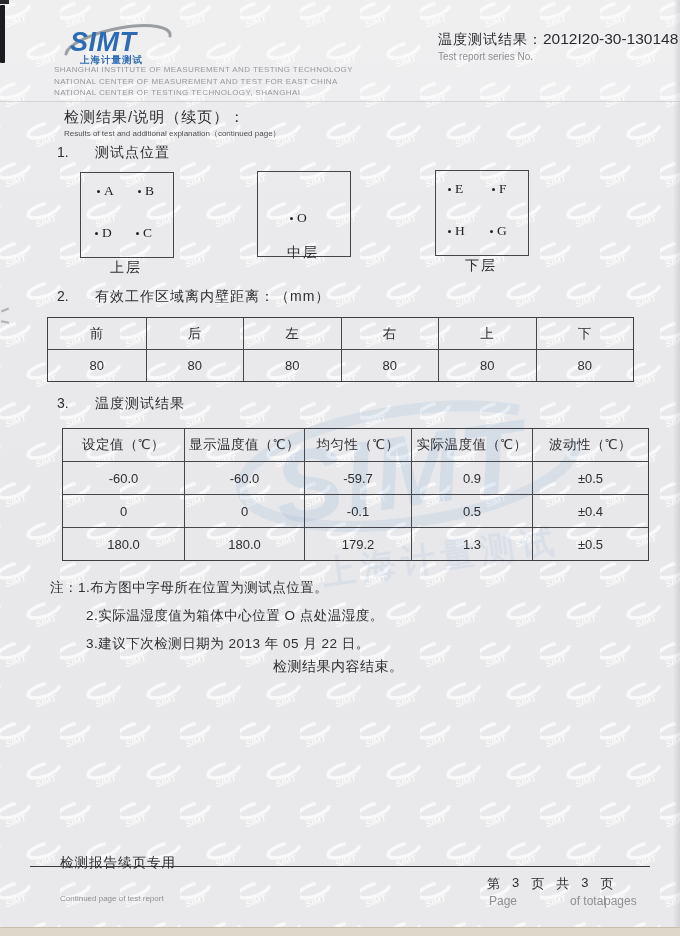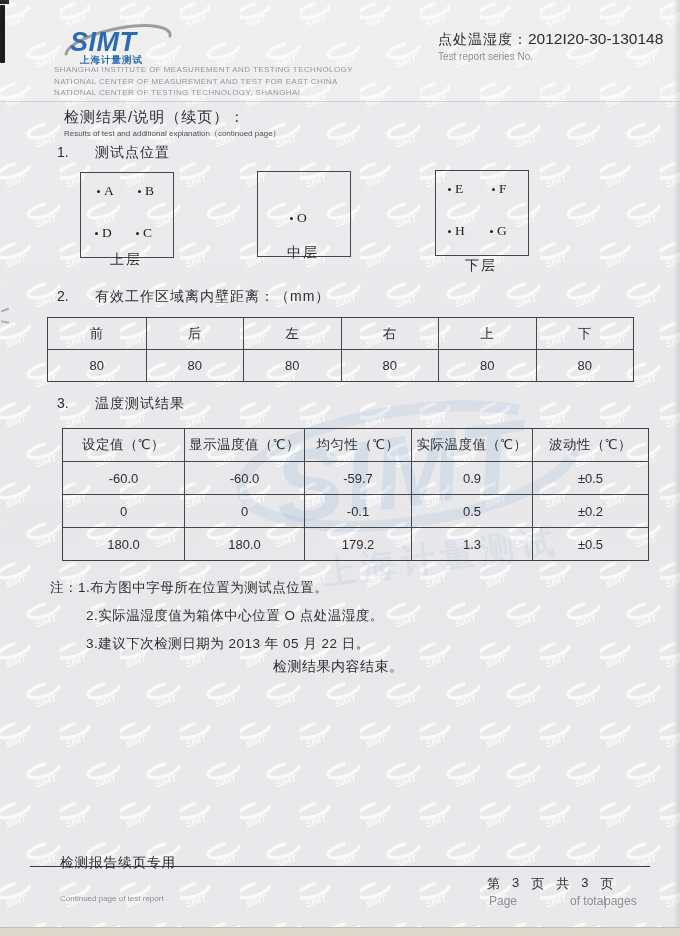--- a/index.html
+++ b/index.html
@@ -52,21 +52,21 @@
   .sec1{left:57px;top:144px;}
   .sec2{left:57px;top:288px;}
   .sec3{left:57px;top:395px;}
 
   
   .layer-box{width:92px;height:84px;border:1.3px solid #45454a;z-index:2;}
   .b1{left:80px;top:172px;}
   .b2{left:257px;top:171px;}
   .b3{left:435px;top:170px;}
   .layer-label{font-size:14px;letter-spacing:2px;z-index:2;}
-  .l1{left:110px;top:251px;text-align:right;}
+  .l1{left:110px;top:259px;text-align:right;}
   .l2{left:287px;top:244px;}
   .l3{left:465px;top:257px;}
   .pt{position:absolute;font-family:"Liberation Serif",serif;font-size:13.5px;color:#222;white-space:nowrap;}
   .pt .dot{display:inline-block;width:3px;height:3px;background:#222;border-radius:50%;margin-right:4px;vertical-align:2px;}
 
   
   .grid-table{z-index:2;border:1.4px solid #3f3f44;display:grid;background:transparent;}
   .t1{left:47px;top:317px;width:585px;grid-template-columns:repeat(6,1fr);grid-template-rows:31px 32px;}
   .t2{left:62px;top:428px;width:585px;grid-template-columns:121px 120px 107px 121px 116px;grid-template-rows:32px 33px 33px 33px;}
   .grid-cell{display:flex;align-items:center;justify-content:center;border-left:1px solid #46464b;border-top:1px solid #46464b;font-size:13px;}
@@ -140,21 +140,21 @@
   </div>
 
   <div class="abs org">
     <div>SHANGHAI INSTITUTE OF MEASUREMENT AND  TESTING TECHNOLOGY</div>
     <div>NATIONAL CENTER OF MEASUREMENT AND TEST FOR EAST CHINA</div>
     <div>NATIONAL CENTER OF TESTING TECHNOLOGY, SHANGHAI</div>
   </div>
 
   <div class="abs report">
     <div class="report-line">
-      <span class="report-label">点处温湿度：</span><span class="report-value">2012I20-30-130148</span>
+      <span class="report-label">温度测试结果：</span><span class="report-value">2012I20-30-130148</span>
     </div>
     <div class="report-sub">Test report series No.</div>
   </div>
 
   <div class="abs title-zh">检测结果/说明（续页）：</div>
   <div class="abs title-en">Results of test and additional explanation（continued page）</div>
 
   <div class="abs sec sec1">
     <span class="num">1.</span><span>测试点位置</span>
   </div>
@@ -213,21 +213,21 @@
     <div class="grid-cell cfirst">-60.0</div>
     <div class="grid-cell">-60.0</div>
     <div class="grid-cell">-59.7</div>
     <div class="grid-cell">0.9</div>
     <div class="grid-cell">±0.5</div>
 
     <div class="grid-cell cfirst">0</div>
     <div class="grid-cell">0</div>
     <div class="grid-cell">-0.1</div>
     <div class="grid-cell">0.5</div>
-    <div class="grid-cell">±0.2</div>
+    <div class="grid-cell">±0.4</div>
 
     <div class="grid-cell cfirst">180.0</div>
     <div class="grid-cell">180.0</div>
     <div class="grid-cell">179.2</div>
     <div class="grid-cell">1.3</div>
     <div class="grid-cell">±0.5</div>
   </div>
 
   <div class="abs note note-prefix">注：</div>
   <div class="abs note note-0">1.布方图中字母所在位置为测试点位置。</div>

